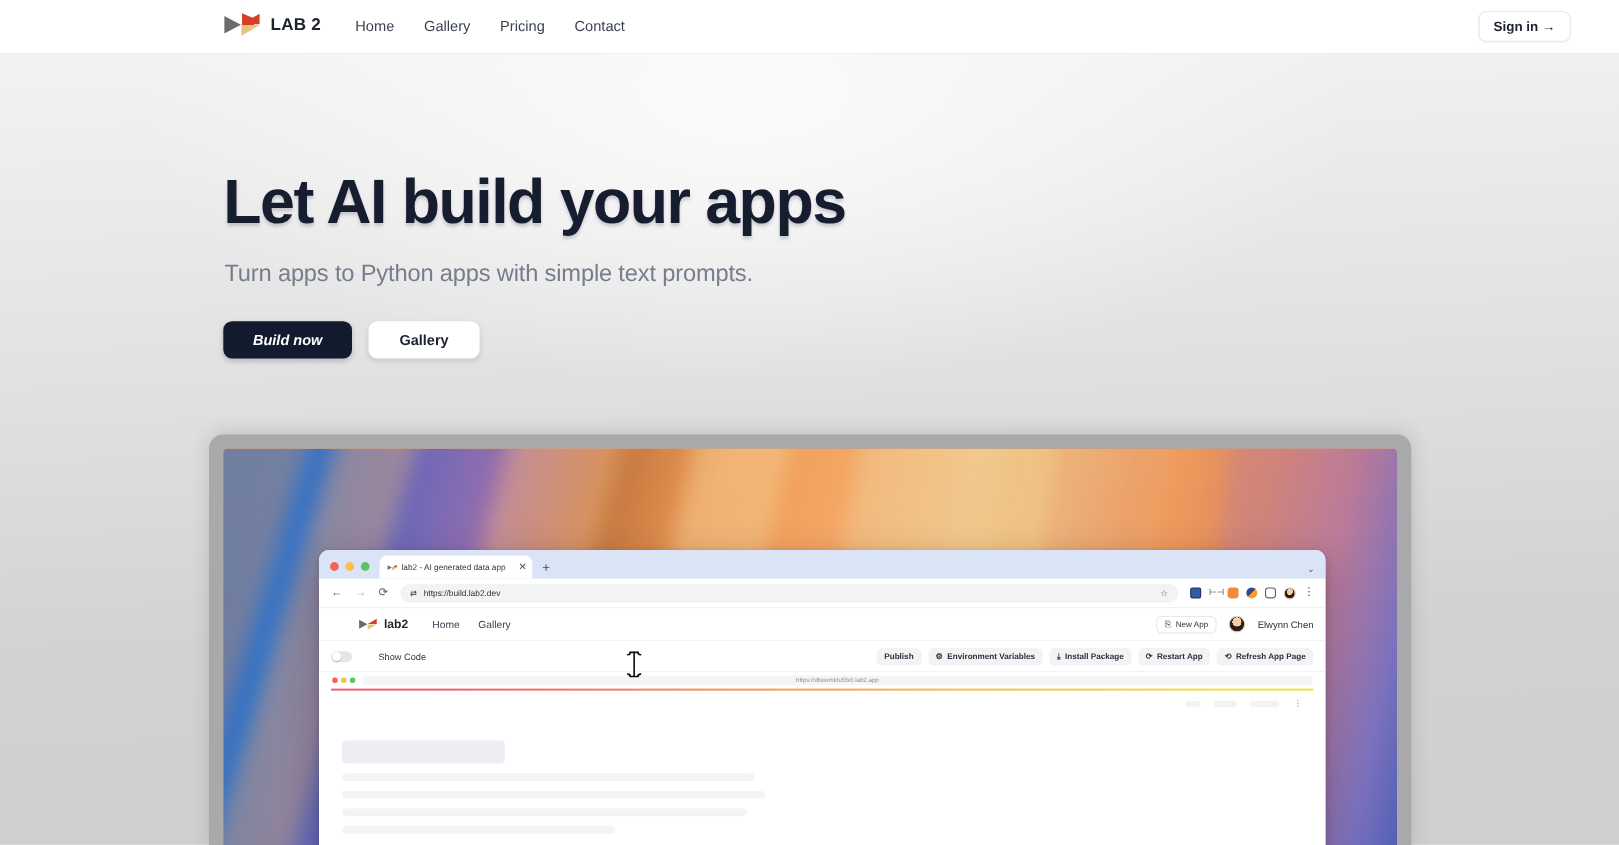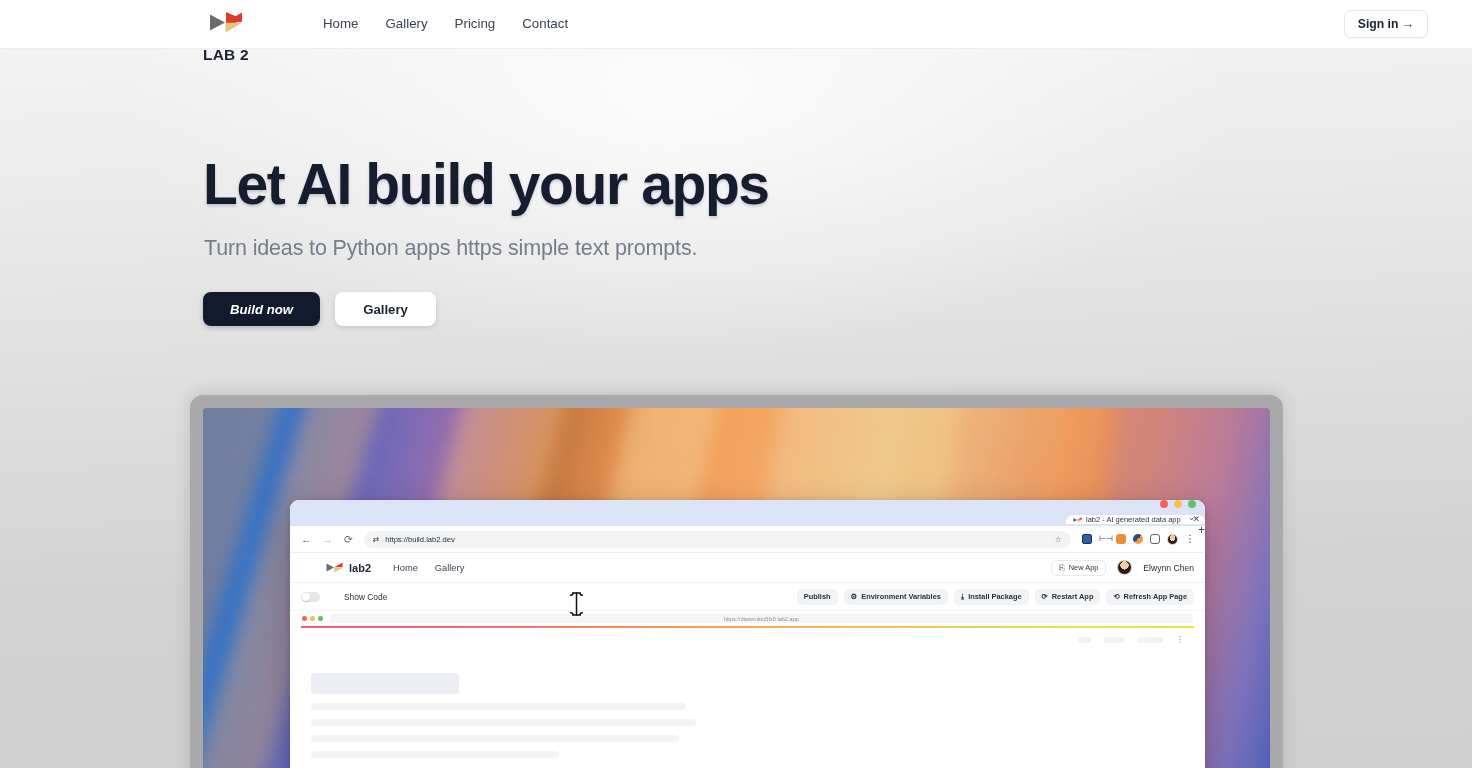--- a/index.html
+++ b/index.html
@@ -14,21 +14,21 @@
   .topnav {
     position: absolute; top: 0; left: 0;
     width: 1472px; height: 49px;
     background: #ffffff;
     border-bottom: 1px solid #eceef1;
     display: flex; align-items: center;
     z-index: 40;
   }
   .brand {
     position: absolute; left: 203px; top: 8px;
-    display: flex; align-items: center; gap: 9px; flex-direction: column;
+    display: flex; align-items: center; gap: 9px;
   }
   .logo-mark { width: 34px; height: 29px; display: block; }
   .brand-name {
     font-size: 15.5px; font-weight: bold; color: #1c2230;
     letter-spacing: .2px;
   }
   .nav-links {
     position: absolute; left: 323px; top: 16px;
     display: flex; gap: 27px;
   }
@@ -127,21 +127,21 @@
   .chrome {
     position: absolute; left: 87px; top: 92px;
     width: 915px; height: 285px;
     background: #ffffff;
     border-radius: 9px 9px 0 0;
     box-shadow: 0 12px 34px rgba(30,25,50,.30), 0 2px 6px rgba(30,25,50,.18);
     overflow: hidden;
   }
   .chrome-tabbar {
     height: 26px; background: #dbe4f7;
-    display: flex; align-items: flex-end; position: relative; flex-direction: column;
+    display: flex; align-items: flex-end; position: relative;
   }
   .traffic { display: flex; gap: 6px; align-items: center; padding: 0 9px 7px 10px; }
   .tl { width: 8px; height: 8px; border-radius: 50%; }
   .tl.r { background: #f4625a; } .tl.y { background: #f7bf4f; } .tl.g { background: #5dc466; }
   .tab {
     height: 21px; width: 139px; background: #fff;
     border-radius: 7px 7px 0 0;
     display: flex; align-items: center; gap: 4px;
     padding: 0 5px 0 7px; font-size: 7.5px; color: #31353b;
   }
@@ -274,21 +274,21 @@
     <a>Contact</a>
   </nav>
 
   <div class="signin-btn">Sign in  →</div>
 </header>
 
 <div class="hero-bg"></div>
 
 <div class="hero-inner">
   <h1 class="hero-title">Let AI build your apps</h1>
-  <p class="hero-sub">Turn ideas to Python apps https simple text prompts.</p>
+  <p class="hero-sub">Turn apps to Python apps with simple text prompts.</p>
   <div class="hero-cta">
     <div class="btn-primary">Build now</div>
     <div class="btn-secondary">Gallery</div>
   </div>
 </div>
 
 <div class="device">
   <div class="screen">
 
     <div class="wall">

